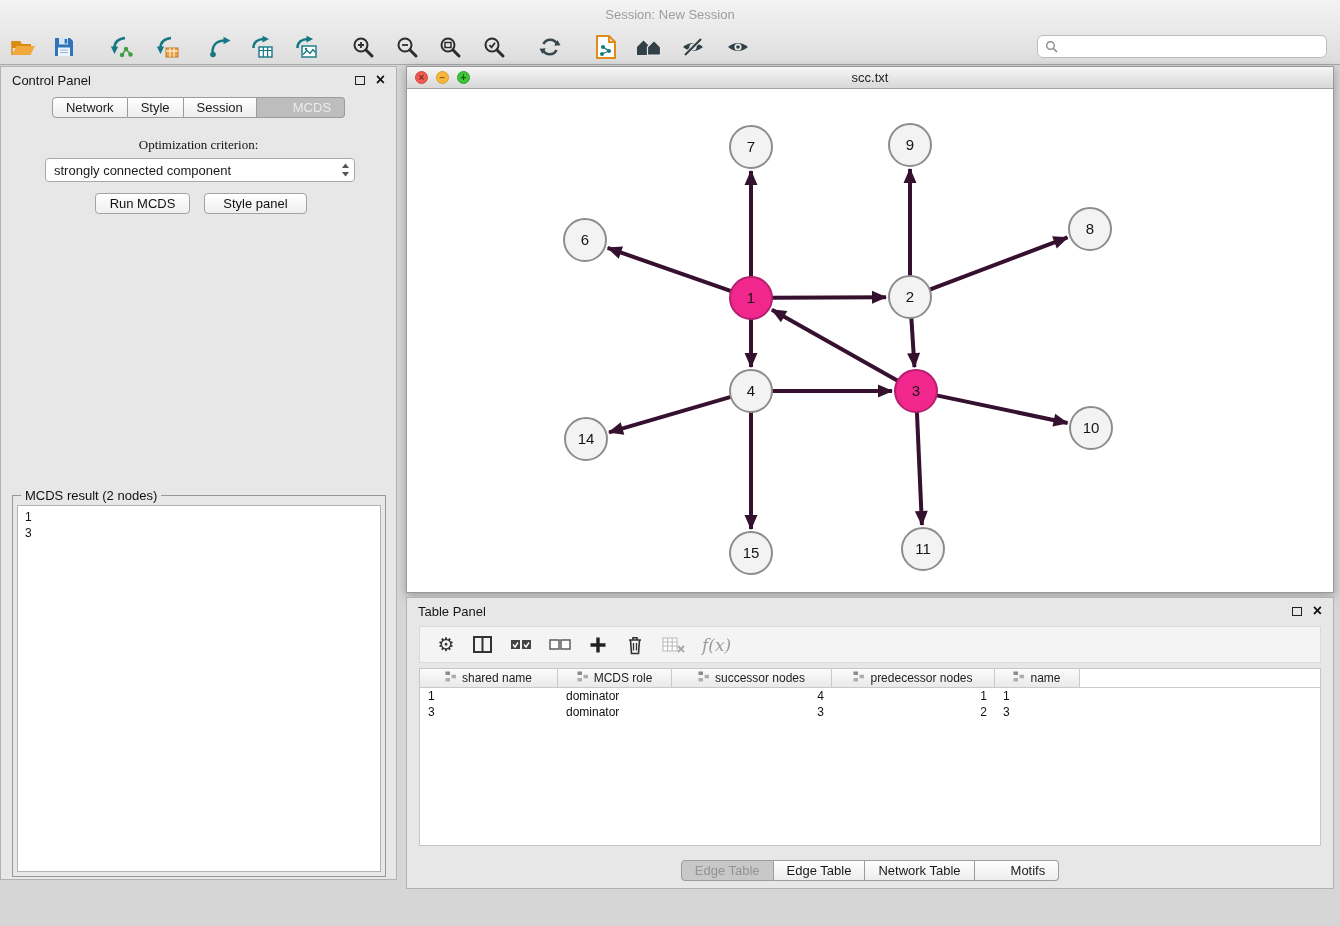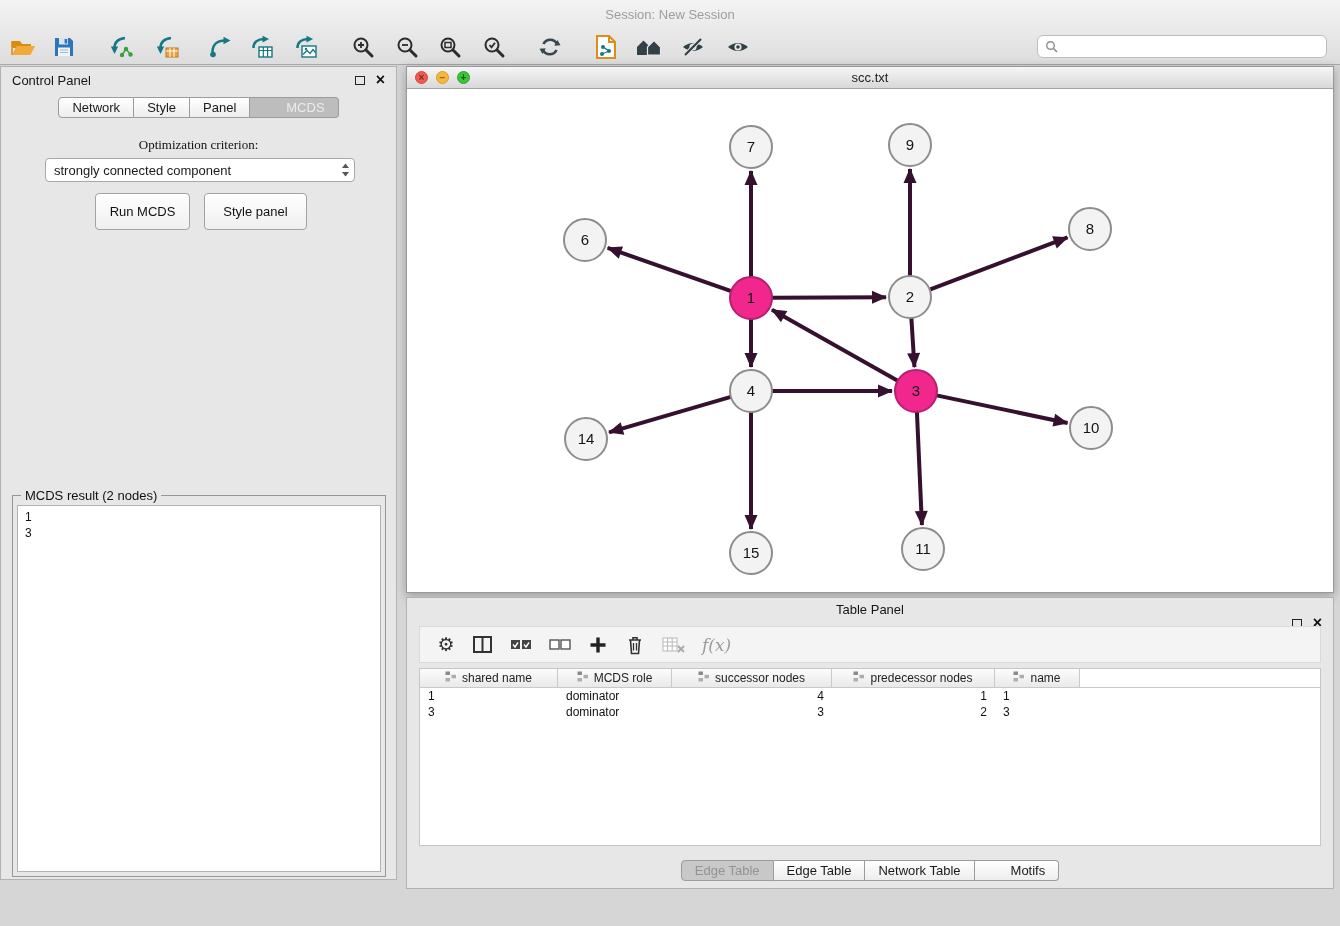--- a/index.html
+++ b/index.html
@@ -26,40 +26,40 @@
   .control-panel{position:absolute;left:0;top:66px;width:397px;height:814px;background:#e7e7e7;border:1px solid #b2b2b2;}
   .panel-header{height:26px;display:flex;align-items:center;padding:0 11px;}
   .panel-title{font-size:13px;color:#161616;}
   .header-icons{margin-left:auto;display:flex;gap:11px;align-items:center;}
   .float-icon{width:10px;height:9px;border:1.5px solid #222;display:inline-block;}
   .close-x{font-size:16px;font-weight:bold;color:#111;line-height:12px;}
   .control-tabs{display:flex;justify-content:center;margin-top:4px;}
   .opt-label{position:absolute;left:0;top:70px;width:100%;text-align:center;font-size:13px;color:#111;font-family:Liberation Serif, serif;}
   .dropdown{position:absolute;left:44px;top:91px;width:310px;height:24px;background:#fff;border:1px solid #a9a9a9;border-radius:4px;display:flex;align-items:center;padding:0 4px 0 8px;font-size:13px;}
   .dropdown .stepper{margin-left:auto;}
-  .btn{position:absolute;height:37px;background:linear-gradient(#ffffff,#efefef);border:1px solid #a3a3a3;border-radius:4px;font-size:13px;display:flex;align-items:center;justify-content:center;color:#111;}
+  .btn{position:absolute;height:21px;background:linear-gradient(#ffffff,#efefef);border:1px solid #a3a3a3;border-radius:4px;font-size:13px;display:flex;align-items:center;justify-content:center;color:#111;}
   #run-btn{left:94px;top:126px;width:95px;}
   #close-panel-btn{left:203px;top:126px;width:103px;}
   .result-group{position:absolute;left:11px;top:428px;width:374px;height:382px;border:1px solid #979797;}
   .result-title{position:absolute;left:8px;top:-8px;background:#e7e7e7;padding:0 4px;font-size:13px;color:#111;}
   .result-box{position:absolute;left:4px;top:9px;right:4px;bottom:4px;background:#fff;border:1px solid #b3b3b3;font-size:12px;padding:3px 7px;line-height:16px;color:#111;}
 
   
   .net-window{position:absolute;left:406px;top:66px;width:928px;height:527px;border:1px solid #999;box-shadow:0 3px 10px rgba(0,0,0,0.28);background:#fff;}
   .net-titlebar{height:22px;background:linear-gradient(#f6f6f6,#d8d8d8);border-bottom:1px solid #a3a3a3;position:relative;display:flex;align-items:center;justify-content:center;font-size:13px;color:#1d1d1d;}
   .traffic{position:absolute;left:8px;top:4px;display:flex;gap:8px;}
   .light{width:13px;height:13px;border-radius:50%;font-size:10px;line-height:12px;text-align:center;font-weight:bold;}
   .light.red{background:#f05b51;border:1px solid #d8453c;color:#7c2b25;}
   .light.yellow{background:#f6b73e;border:1px solid #db9c27;color:#8a6413;}
   .light.green{background:#3fc439;border:1px solid #2ea32a;color:#17611a;}
   .net-canvas{height:503px;background:#fff;overflow:hidden;}
 
   
   .table-panel{position:absolute;left:406px;top:597px;width:928px;height:292px;background:#e7e7e7;border:1px solid #b2b2b2;}
-  .tp-header{height:26px;display:flex;align-items:center;padding:4px 11px;flex-direction:column;}
+  .tp-header{height:26px;display:flex;align-items:center;padding:12px 11px;}
   .tp-toolbar{position:absolute;left:12px;right:12px;top:28px;height:37px;background:#f4f4f4;border:1px solid #dadada;display:flex;align-items:center;gap:17px;padding-left:16px;}
   .tp-tool{display:flex;align-items:center;justify-content:center;min-width:20px;height:24px;}
   .gear-glyph{font-size:19px;color:#333;font-family:"DejaVu Sans",sans-serif;line-height:1;}
   .fx-label{font-family:"DejaVu Serif","Liberation Serif",serif;font-style:italic;font-size:17px;color:#9b9b9b;}
   .table-wrap{position:absolute;left:12px;top:70px;right:12px;height:178px;background:#fff;border:1px solid #c6c6c6;overflow:hidden;}
   .thead{display:flex;height:19px;border-bottom:1px solid #c9c9c9;}
   .th{display:flex;align-items:center;justify-content:center;gap:5px;border-right:1px solid #c9c9c9;font-size:12px;color:#222;background:linear-gradient(#fcfcfc,#e9e9e9);overflow:hidden;white-space:nowrap;}
   .thead .filler{flex:1;background:#fff;}
   .tr{display:flex;height:16px;font-size:12px;line-height:16px;}
   .td{padding:0 8px;overflow:hidden;white-space:nowrap;color:#111;}
@@ -220,21 +220,21 @@
     <div class="panel-header">
       <span class="panel-title">Control Panel</span>
       <span class="header-icons">
         <span class="float-icon"></span>
         <span class="close-x">×</span>
       </span>
     </div>
     <div class="control-tabs seg-tabs" id="control-tabs">
         <div class="seg-tab">Network</div>
         <div class="seg-tab">Style</div>
-        <div class="seg-tab">Panel</div>
+        <div class="seg-tab">Session</div>
         <div class="seg-tab active">MCDS</div>
       </div>
     <div class="opt-label">Optimization criterion:</div>
     <div class="dropdown">
       <span>strongly connected component</span>
       <svg class="stepper" width="9" height="16" viewBox="0 0 9 16">
           <path d="M4.5 1.5 L8 6 H1 z" fill="#555"></path>
           <path d="M4.5 14.5 L1 10 H8 z" fill="#555"></path>
         </svg>
     </div>

